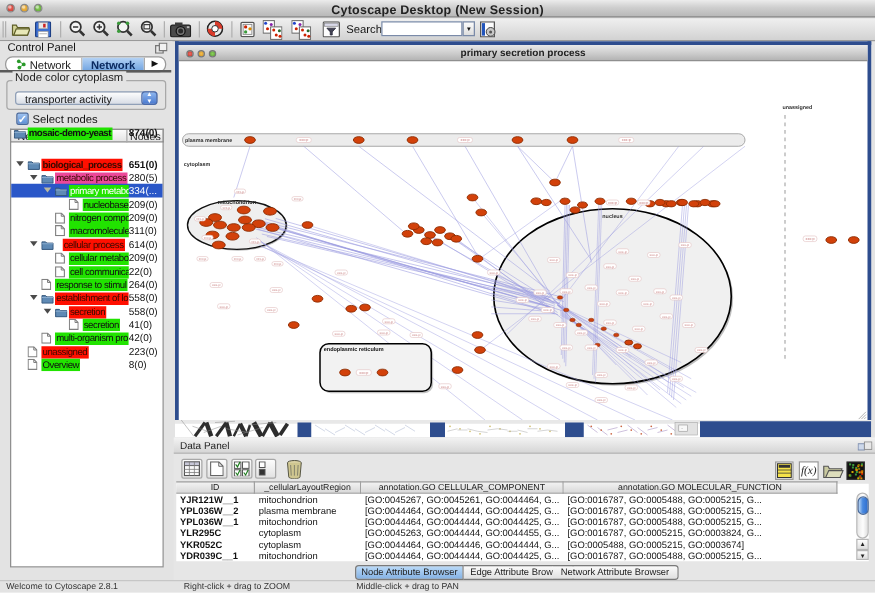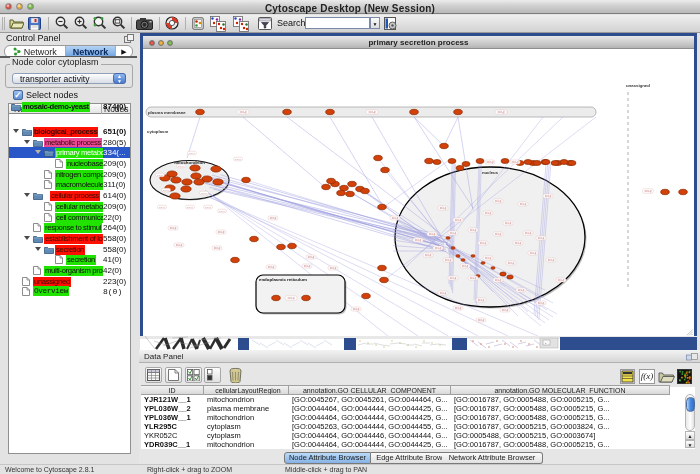--- a/index.html
+++ b/index.html
@@ -298,21 +298,21 @@
     <span class="tcnt" style="color:#111">42(0)</span>
   </div>
 <div class="abs trow" style="top:276px;">
     <span style="position:absolute;left:13px;top:1px"><svg width="8" height="9" viewBox="0 0 8 9" style="vertical-align:-1px">
         <path d="M0.5 0.5 L5 0.5 L7.5 3 L7.5 8.5 L0.5 8.5 Z" fill="#fff" stroke="#808080" stroke-width="0.9"></path>
         <path d="M5 0.5 L5 3 L7.5 3" fill="none" stroke="#808080" stroke-width="0.8"></path>
       </svg></span>
     <span style="position:absolute;left:24px;top:0;width:70px;overflow:hidden"><span class="chip" style="background:#ff0f00;color:#3a0a00">unassigned</span></span>
     <span class="tcnt" style="color:#111">223(0)</span>
   </div>
-<div class="abs trow" style="top:286px;font-family:Liberation Mono, monospace;">
+<div class="abs trow" style="top:286px;">
     <span style="position:absolute;left:13px;top:1px"><svg width="8" height="9" viewBox="0 0 8 9" style="vertical-align:-1px">
         <path d="M0.5 0.5 L5 0.5 L7.5 3 L7.5 8.5 L0.5 8.5 Z" fill="#fff" stroke="#808080" stroke-width="0.9"></path>
         <path d="M5 0.5 L5 3 L7.5 3" fill="none" stroke="#808080" stroke-width="0.8"></path>
       </svg></span>
     <span style="position:absolute;left:24px;top:0;width:70px;overflow:hidden"><span class="chip" style="background:#21e300;color:#111">Overview</span></span>
     <span class="tcnt" style="color:#111">8(0)</span>
   </div>
 <div class="abs netwin"></div>
 <div class="abs nettitle"></div>
 <div class="abs" style="left:149px;top:39.5px;width:6px;height:6px;border-radius:50%;background:radial-gradient(#ee6b60,#c03028);border:0.5px solid #777"></div>
@@ -784,21 +784,21 @@
 <div class="abs dcell" style="left:292px;top:404px;width:160px;font-weight:normal">[GO:0044464, GO:0044444, GO:0044425, G...</div>
 <div class="abs dcell" style="left:454px;top:404px;width:217px;font-weight:normal">[GO:0016787, GO:0005488, GO:0005215, G...</div>
 <div class="abs dcell" style="left:144px;top:413px;width:60px;font-weight:bold">YPL036W__1</div>
 <div class="abs dcell" style="left:207px;top:413px;width:83px;font-weight:normal">mitochondrion</div>
 <div class="abs dcell" style="left:292px;top:413px;width:160px;font-weight:normal">[GO:0044464, GO:0044444, GO:0044425, G...</div>
 <div class="abs dcell" style="left:454px;top:413px;width:217px;font-weight:normal">[GO:0016787, GO:0005488, GO:0005215, G...</div>
 <div class="abs dcell" style="left:144px;top:422px;width:60px;font-weight:bold">YLR295C</div>
 <div class="abs dcell" style="left:207px;top:422px;width:83px;font-weight:normal">cytoplasm</div>
 <div class="abs dcell" style="left:292px;top:422px;width:160px;font-weight:normal">[GO:0045263, GO:0044444, GO:0044455, G...</div>
 <div class="abs dcell" style="left:454px;top:422px;width:217px;font-weight:normal">[GO:0016787, GO:0005215, GO:0003824, G...</div>
-<div class="abs dcell" style="left:144px;top:431px;width:60px;font-weight:normal">YKR052C</div>
+<div class="abs dcell" style="left:144px;top:431px;width:60px;font-weight:bold">YKR052C</div>
 <div class="abs dcell" style="left:207px;top:431px;width:83px;font-weight:normal">cytoplasm</div>
 <div class="abs dcell" style="left:292px;top:431px;width:160px;font-weight:normal">[GO:0044464, GO:0044446, GO:0044444, G...</div>
 <div class="abs dcell" style="left:454px;top:431px;width:217px;font-weight:normal">[GO:0005488, GO:0005215, GO:0003674]</div>
 <div class="abs dcell" style="left:144px;top:440px;width:60px;font-weight:bold">YDR039C__1</div>
 <div class="abs dcell" style="left:207px;top:440px;width:83px;font-weight:normal">mitochondrion</div>
 <div class="abs dcell" style="left:292px;top:440px;width:160px;font-weight:normal">[GO:0044464, GO:0044444, GO:0044425, G...</div>
 <div class="abs dcell" style="left:454px;top:440px;width:217px;font-weight:normal">[GO:0016787, GO:0005488, GO:0005215, G...</div>
 <div class="abs" style="left:685px;top:394px;width:10px;height:37px;background:linear-gradient(90deg,#e8e8e8,#fdfdfd 55%,#e0e0e0);border:1px solid #b5b5b5;border-radius:5px"></div>
 <div class="abs" style="left:685.5px;top:396.5px;width:9px;height:15px;border-radius:4.5px;background:linear-gradient(90deg,#b8d6f5,#4a8ae0 45%,#2f6fd0);border:0.5px solid #4a6a9a"></div>
 <div class="abs" style="left:685px;top:431px;width:10px;height:8.5px;background:linear-gradient(#fefefe,#ddd);border:1px solid #b5b5b5;font-size:5px;text-align:center;line-height:8px;color:#222">▲</div>

